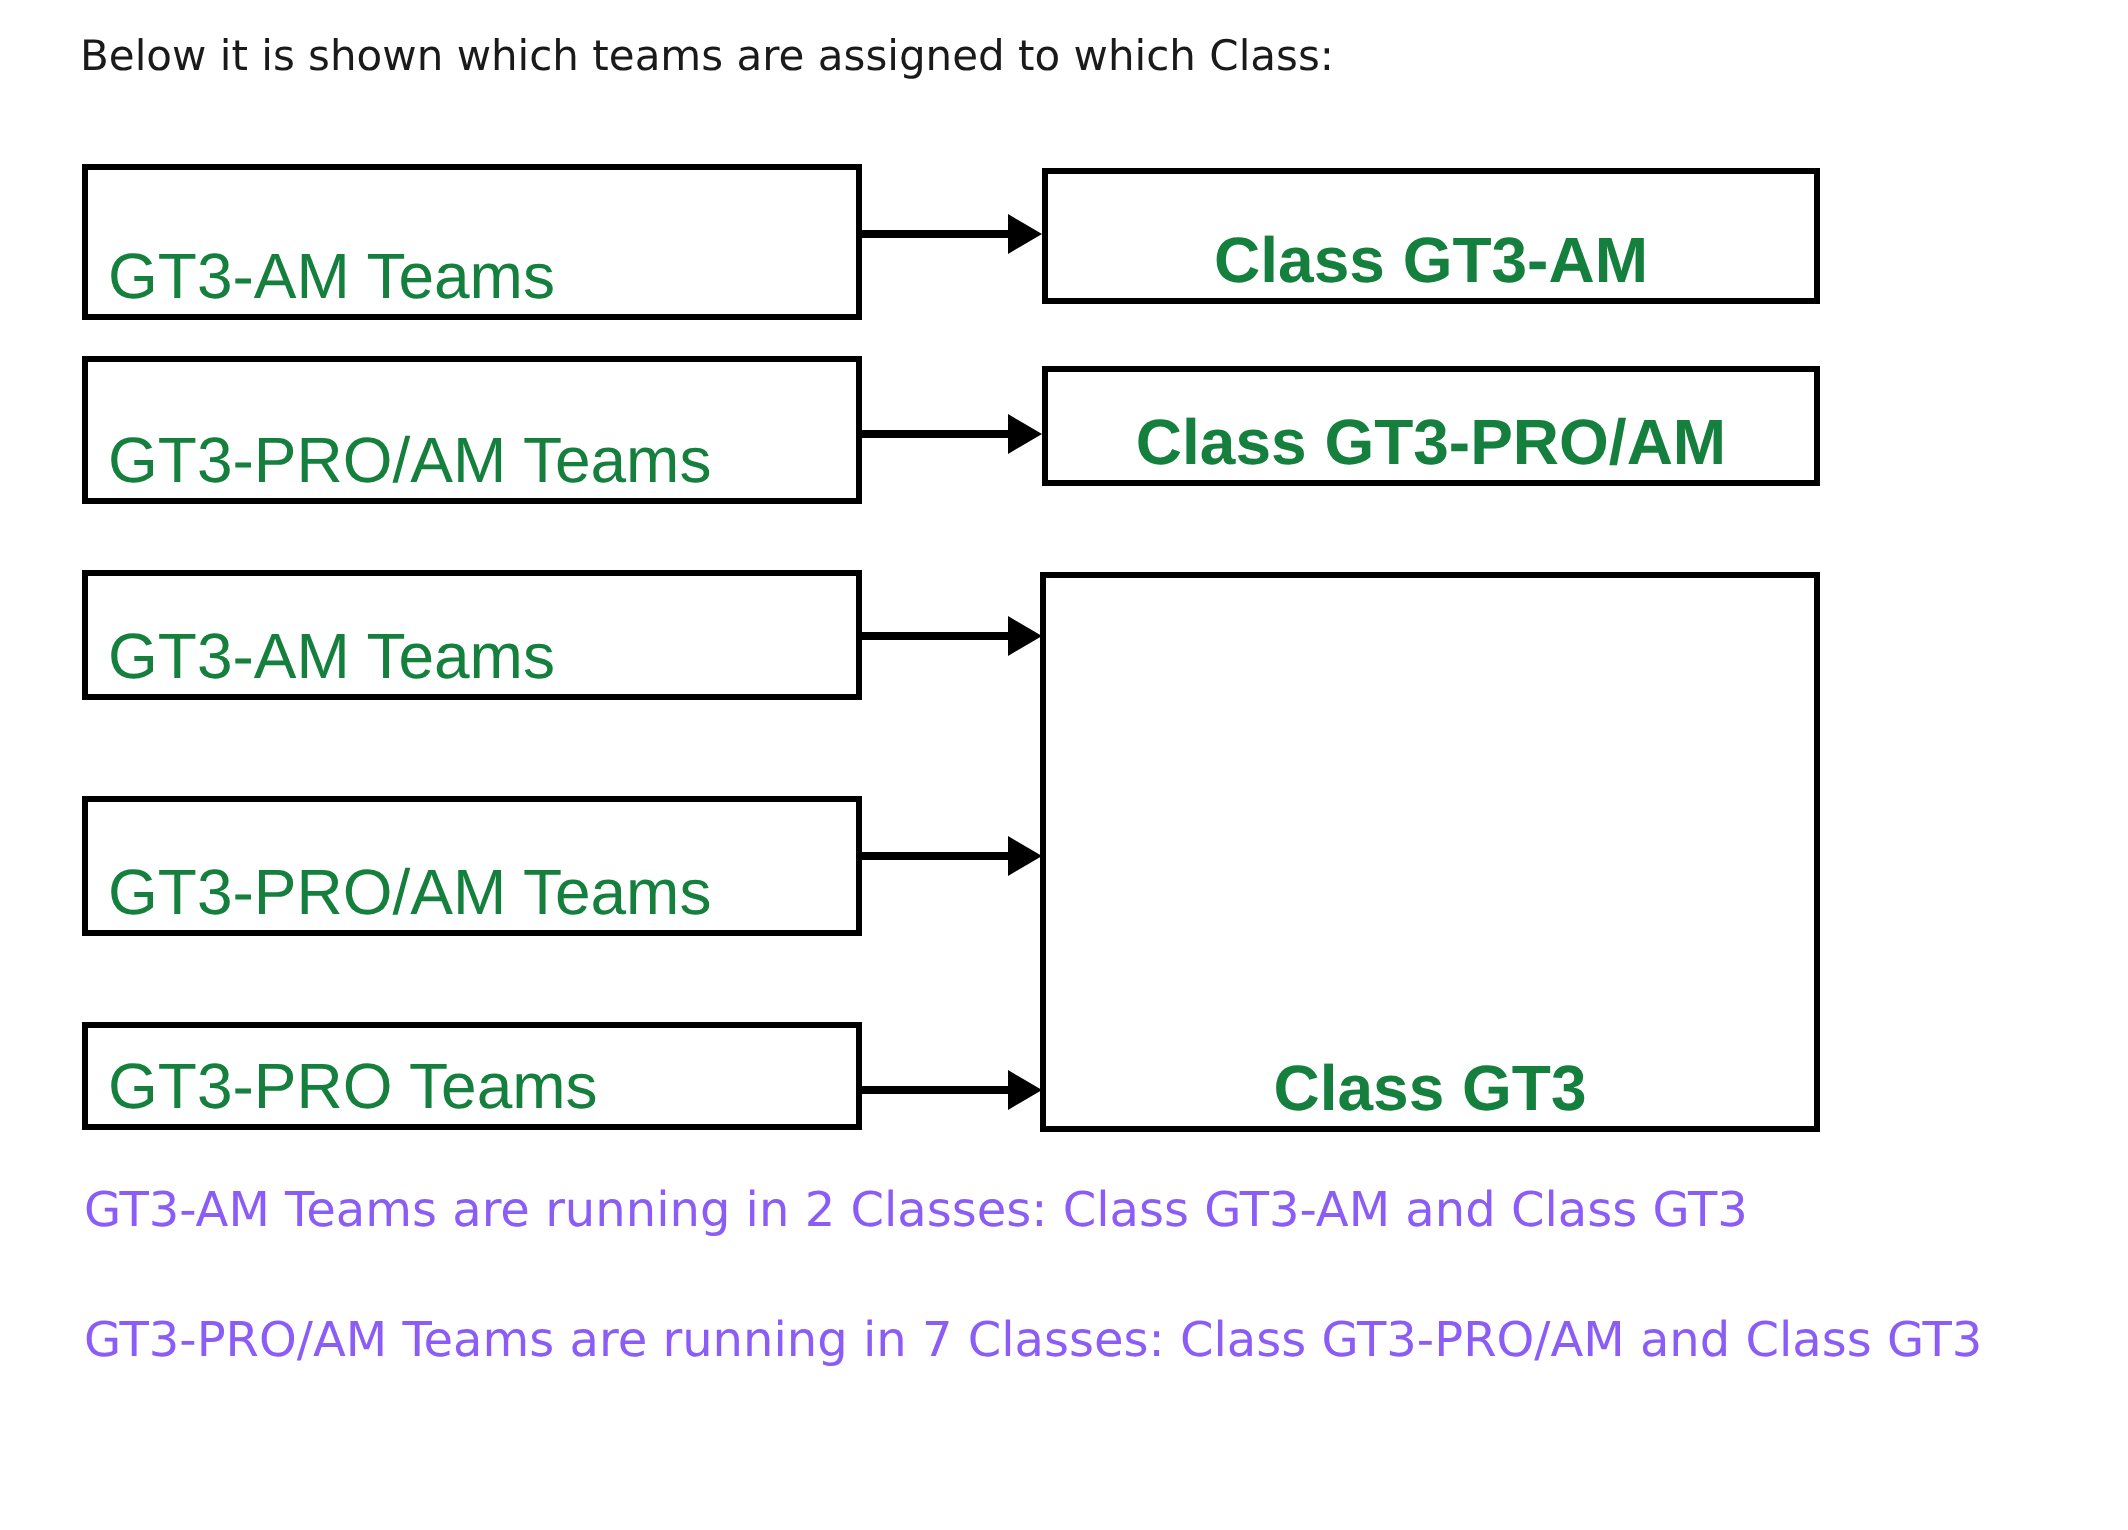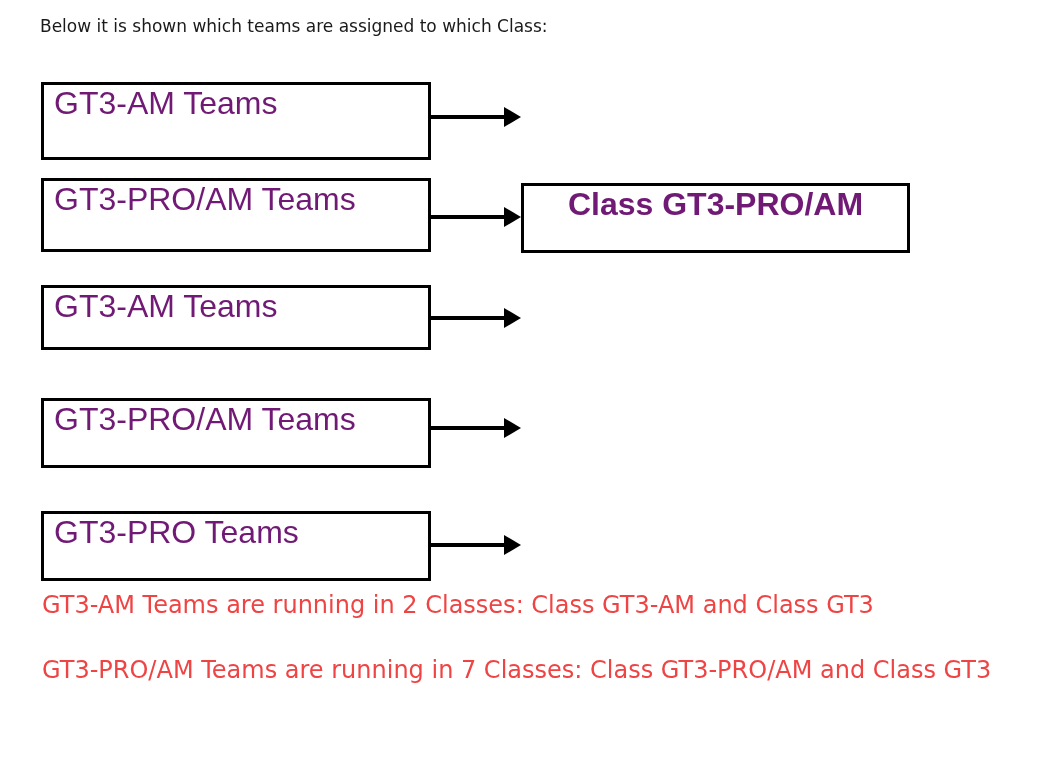--- a/index.html
+++ b/index.html
@@ -12,53 +12,53 @@
     width: 1064px;
     height: 765px;
     background: #ffffff;
     overflow: hidden;
   }
   .title {
     position: absolute;
     left: 40px;
     top: 16px;
     font-family: "DejaVu Sans", sans-serif;
-    font-size: 17px;
+    font-size: 21px;
     color: #1a1a1a;
     white-space: nowrap;
   }
   .box {
     position: absolute;
     box-sizing: border-box;
     border: 3px solid #000000;
     background: #ffffff;
     display: flex;
-    align-items: flex-start;
+    align-items: flex-end;
     font-family: "Liberation Sans", sans-serif;
     font-size: 32px;
-    color: #701a75;
+    color: #15803d;
     white-space: nowrap;
   }
   .box.team {
     left: 41px;
     width: 390px;
     padding-left: 10px;
     justify-content: flex-start;
   }
   .box.class {
     justify-content: center;
     font-weight: bold;
   }
   .tb1 { top: 82px;  height: 78px; }
   .tb2 { top: 178px; height: 74px; }
   .tb3 { top: 285px; height: 65px; }
   .tb4 { top: 398px; height: 70px; }
-  .tb5 { top: 511px; height: 70px; }
+  .tb5 { top: 511px; height: 54px; }
   .cb1 { left: 521px; top: 84px;  width: 389px; height: 68px; }
-  .cb2 { left: 521px; top: 183px; width: 389px; height: 70px; }
+  .cb2 { left: 521px; top: 183px; width: 389px; height: 60px; }
   .cb3 { left: 520px; top: 286px; width: 390px; height: 280px; }
   .arrow {
     position: absolute;
     left: 431px;
     width: 73px;
     height: 4px;
     background: #000000;
   }
   .arrow::after {
     content: "";
@@ -74,21 +74,21 @@
   .ar1 { top: 115px; }
   .ar2 { top: 215px; }
   .ar3 { top: 316px; }
   .ar4 { top: 426px; }
   .ar5 { top: 543px; }
   .note {
     position: absolute;
     left: 42px;
     font-family: "DejaVu Sans", sans-serif;
     font-size: 24px;
-    color: #ef4444;
+    color: #8b5cf6;
     white-space: nowrap;
   }
   .n1 { top: 591px; }
   .n2 { top: 656px; }
   .n3 { top: 722px; }
 </style>
 </head>
 <body>
 
 <div class="canvas">
@@ -110,20 +110,26 @@
   <div class="box team tb5">
     <span>GT3-PRO Teams</span>
   </div>
 
   <div class="arrow ar1"></div>
   <div class="arrow ar2"></div>
   <div class="arrow ar3"></div>
   <div class="arrow ar4"></div>
   <div class="arrow ar5"></div>
 
+  <div class="box class cb1">
+    <span>Class GT3-AM</span>
+  </div>
   <div class="box class cb2">
     <span>Class GT3-PRO/AM</span>
+  </div>
+  <div class="box class cb3">
+    <span>Class GT3</span>
   </div>
 
   <div class="note n1">GT3-AM Teams are running in 2 Classes: Class GT3-AM and Class GT3</div>
   <div class="note n2">GT3-PRO/AM Teams are running in 7 Classes: Class GT3-PRO/AM and Class GT3</div>
 
 </div>
 
 </body></html>

